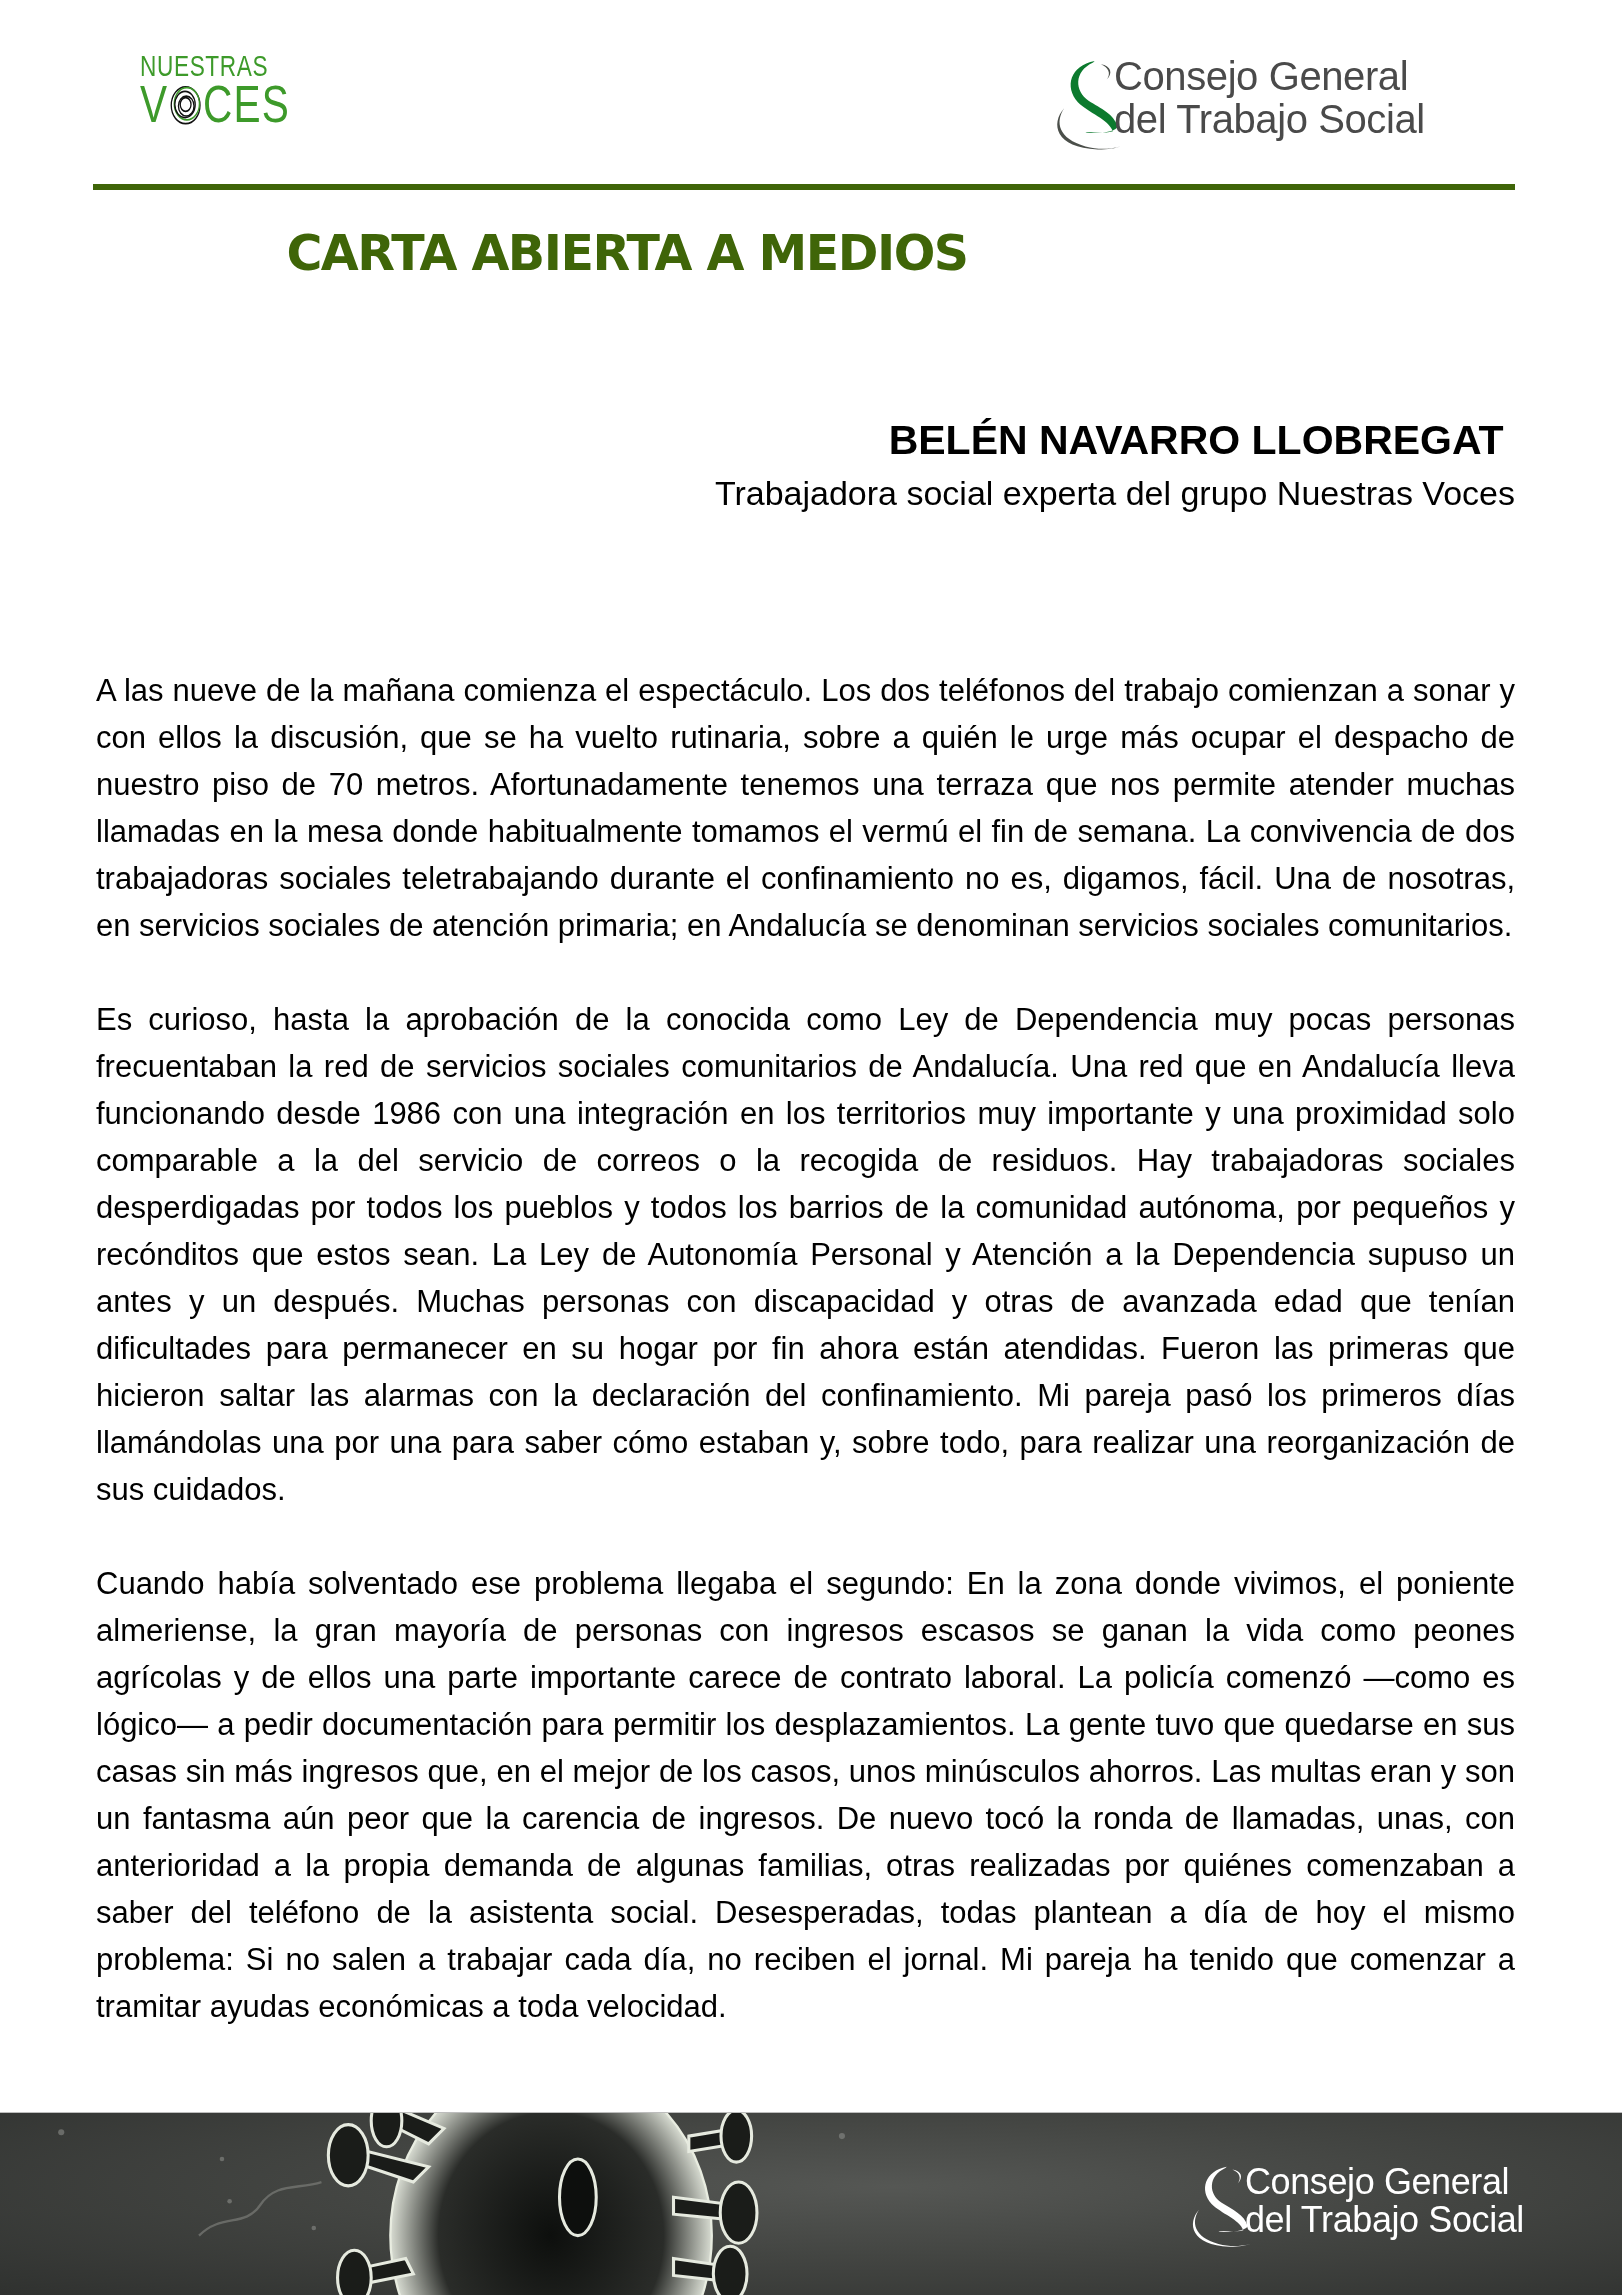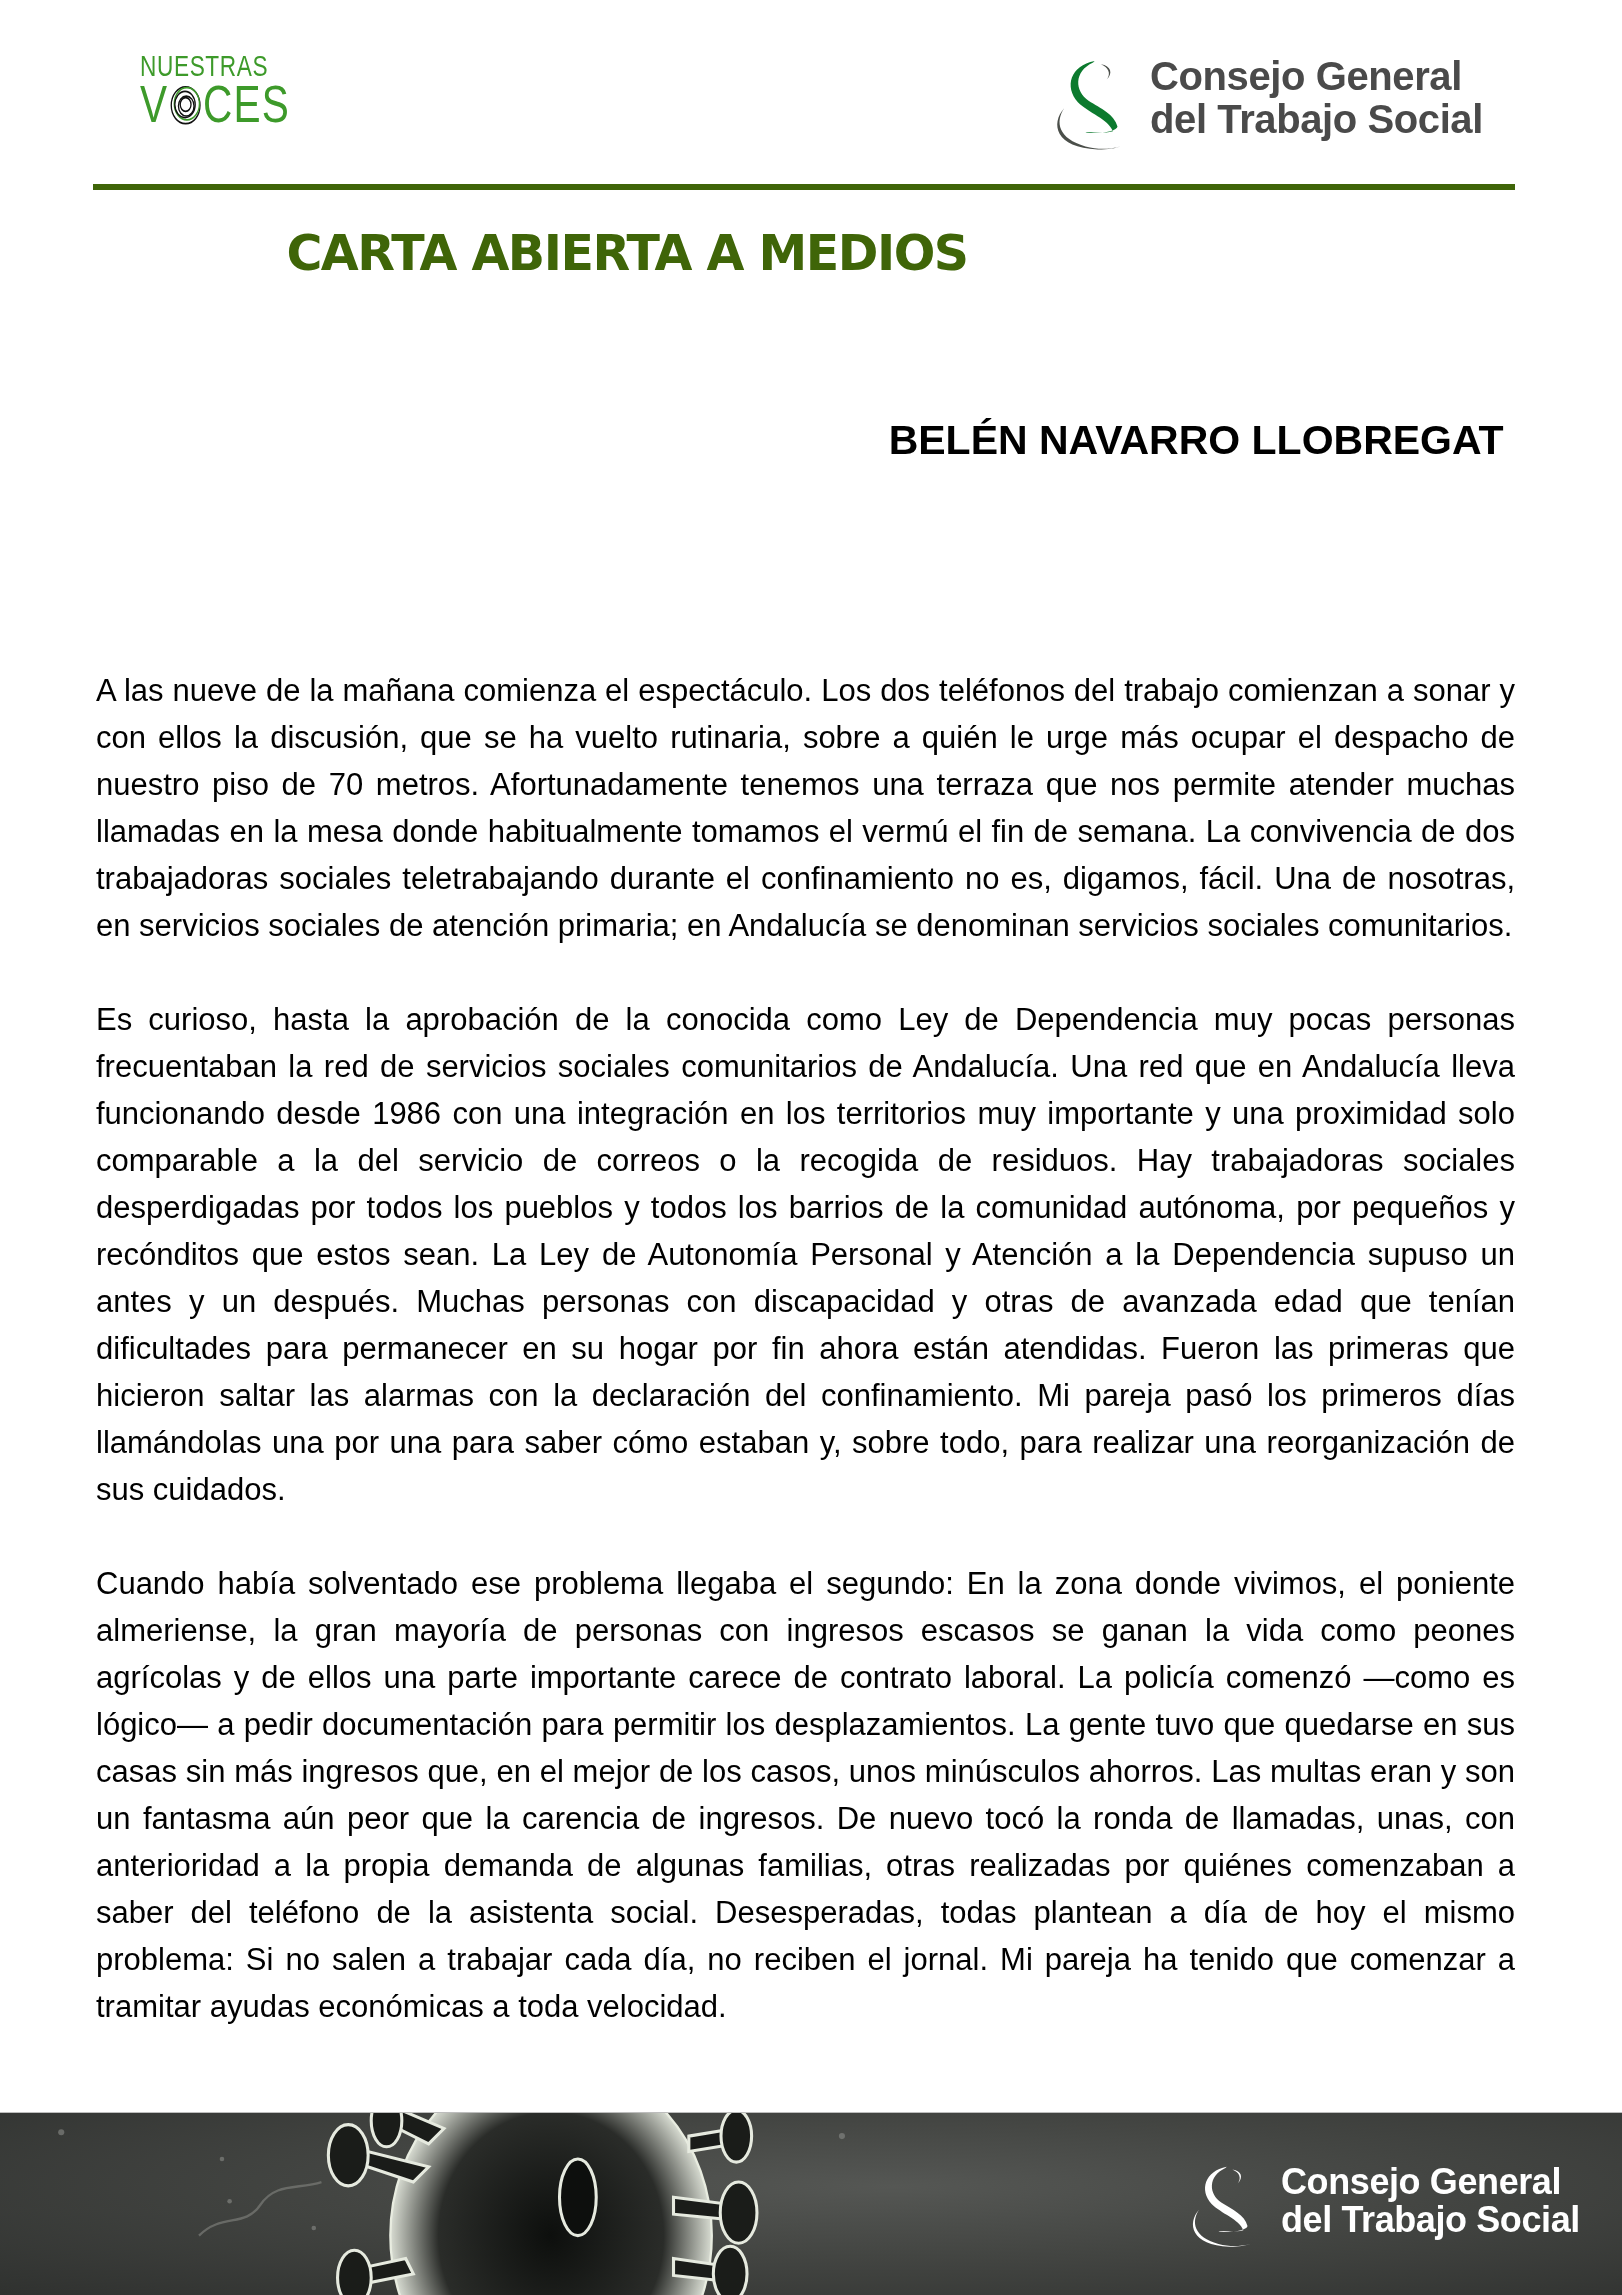--- a/index.html
+++ b/index.html
@@ -12,21 +12,21 @@
             font-size: 29px; line-height: 29px; color: #3d9a2a; letter-spacing: 0.8px;
             transform: scaleX(0.78); transform-origin: left top; white-space: nowrap; }
   .nv-bottom { position: absolute; left: 0; top: 29px; height: 47px; display: flex; align-items: center;
                font-size: 52px; line-height: 47px; color: #3d9a2a; letter-spacing: 1.5px;
                transform: scaleX(0.78); transform-origin: left top; white-space: nowrap; }
   .nv-bottom .circ { display: inline-block; width: 43px; height: 43px; vertical-align: middle; margin: 0 0.8px; }
 
   .cgts-logo { position: absolute; left: 1047px; top: 55px; width: 459px; height: 99px; }
   .cgts-logo svg.s-mark { position: absolute; left: 0; top: 0; }
   .cgts-text { position: absolute; left: 67px; top: 0; font-size: 40px; line-height: 43px;
-               color: #4a4a4a; font-weight: bold; white-space: nowrap; letter-spacing: -0.4px; margin-left: 36px; }
+               color: #4a4a4a; font-weight: normal; white-space: nowrap; letter-spacing: -0.4px; }
 
   
   .rule { position: absolute; left: 93px; top: 184px; width: 1422px; height: 6.1px; background: #3f6508; }
 
   
   .title-block { position: absolute; left: 0; top: 214px; width: 1331px; text-align: center; }
   .title-line { font-family: "DejaVu Sans", sans-serif; font-weight: bold; color: #3f6508;
                 font-size: 49px; line-height: 80px; letter-spacing: -1.5px; white-space: nowrap; }
   .title-line.l1 { margin-left: -77px; }
 
@@ -81,20 +81,21 @@
 </div>
 
 <div class="rule"></div>
 
 <div class="title-block">
   <div class="title-line l1">CARTA ABIERTA A MEDIOS</div>
 </div>
 
 <div class="author">
   <div class="author-name">BELÉN NAVARRO LLOBREGAT </div>
+  <div class="author-sub">Trabajadora social experta del grupo Nuestras Voces</div>
 </div>
 
 <div class="body-text">
   <p>A las nueve de la mañana comienza el espectáculo. Los dos teléfonos del trabajo comienzan a sonar y con ellos la discusión, que se ha vuelto rutinaria, sobre a quién le urge más ocupar el despacho de nuestro piso de 70 metros. Afortunadamente tenemos una terraza que nos permite atender muchas llamadas en la mesa donde habitualmente tomamos el vermú el fin de semana. La convivencia de dos trabajadoras sociales teletrabajando durante el confinamiento no es, digamos, fácil. Una de nosotras, en servicios sociales de atención primaria; en Andalucía se denominan servicios sociales comunitarios.</p>
   <p>Es curioso, hasta la aprobación de la conocida como Ley de Dependencia muy pocas personas frecuentaban la red de servicios sociales comunitarios de Andalucía. Una red que en Andalucía lleva funcionando desde 1986 con una integración en los territorios muy importante y una proximidad solo comparable a la del servicio de correos o la recogida de residuos. Hay trabajadoras sociales desperdigadas por todos los pueblos y todos los barrios de la comunidad autónoma, por pequeños y recónditos que estos sean. La Ley de Autonomía Personal y Atención a la Dependencia supuso un antes y un después. Muchas personas con discapacidad y otras de avanzada edad que tenían dificultades para permanecer en su hogar por fin ahora están atendidas. Fueron las primeras que hicieron saltar las alarmas con la declaración del confinamiento. Mi pareja pasó los primeros días llamándolas una por una para saber cómo estaban y, sobre todo, para realizar una reorganización de sus cuidados.</p>
   <p>Cuando había solventado ese problema llegaba el segundo: En la zona donde vivimos, el poniente almeriense, la gran mayoría de personas con ingresos escasos se ganan la vida como peones agrícolas y de ellos una parte importante carece de contrato laboral. La policía comenzó —como es lógico— a pedir documentación para permitir los desplazamientos. La gente tuvo que quedarse en sus casas sin más ingresos que, en el mejor de los casos, unos minúsculos ahorros. Las multas eran y son un fantasma aún peor que la carencia de ingresos. De nuevo tocó la ronda de llamadas, unas, con anterioridad a la propia demanda de algunas familias, otras realizadas por quiénes comenzaban a saber del teléfono de la asistenta social. Desesperadas, todas plantean a día de hoy el mismo problema: Si no salen a trabajar cada día, no reciben el jornal. Mi pareja ha tenido que comenzar a tramitar ayudas económicas a toda velocidad.</p>
 </div>
 
 <div class="footer">
   <svg class="virus" width="995" height="184" viewBox="0 0 1300 240">

